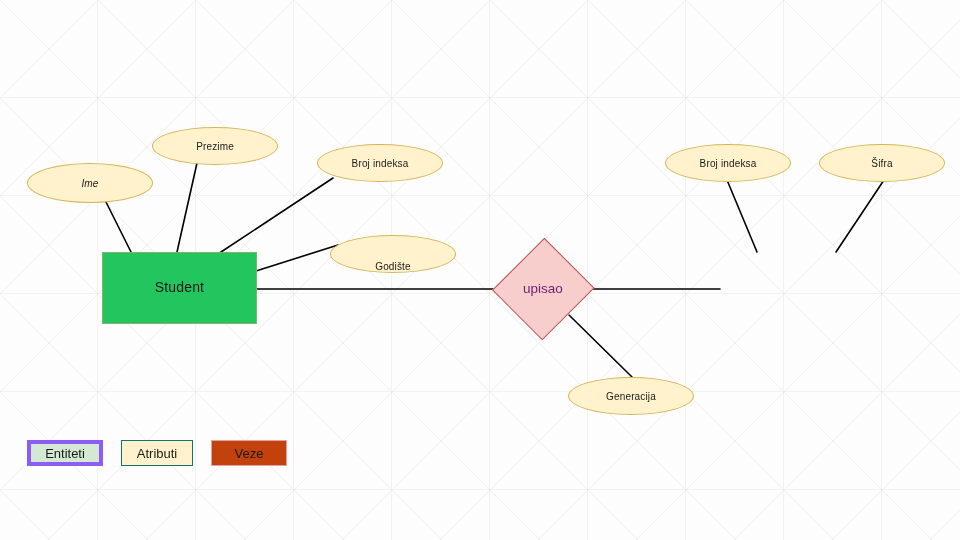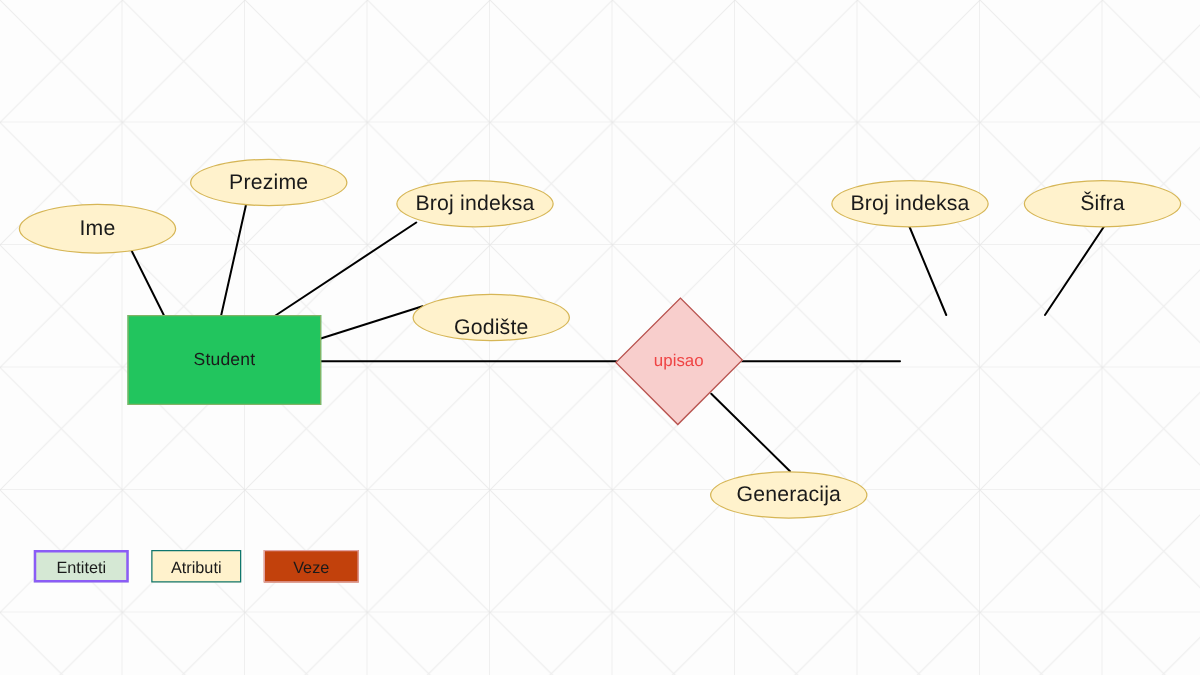--- a/index.html
+++ b/index.html
@@ -53,21 +53,21 @@
   .entity {
     background: #22c55e;
     border: 1px solid #82b366;
     font-size: 14px;
   }
 
   .attribute {
     background: #fff2cc;
     border: 1px solid #d6b656;
     border-radius: 50%;
-    font-size: 17px;
+    font-size: 10px;
   }
 
   .relationship {
     position: absolute;
     display: flex;
     align-items: center;
     justify-content: center;
   }
   .relationship .diamond-shape {
     position: absolute;
@@ -75,21 +75,21 @@
     width: 100%; height: 100%;
     background: #f8cecc;
     border: 1px solid #b85450;
     box-sizing: border-box;
     transform: rotate(45deg);
   }
   .relationship .rel-label {
     position: relative;
     z-index: 2;
     font-size: 13.5px;
-    color: #ef4444;
+    color: #701a75;
   }
 
   
   #legend {
     position: absolute;
     left: 27px;
     top: 440px;
     display: flex;
     align-items: center;
     gap: 18px;
@@ -99,21 +99,21 @@
     height: 26px;
     display: flex;
     align-items: center;
     justify-content: center;
     font-size: 13px;
     color: #1a1a1a;
     padding: 0 10px;
   }
   .legend-entity {
     background: #d5e8d4;
-    border: 2px solid #8b5cf6;
+    border: 4px solid #8b5cf6;
     width: 76px;
   }
   .legend-attribute {
     background: #fff2cc;
     border: 1px solid #0f766e;
     width: 72px;
   }
   .legend-relationship {
     background: #c2410c;
     border: 1px solid #e0a3a3;
@@ -143,21 +143,21 @@
         <line x1="333" y1="178" x2="218" y2="254"></line>
         <line x1="338" y1="245" x2="256" y2="271"></line>
         <line x1="257" y1="289" x2="493" y2="289"></line>
         <line x1="593" y1="289" x2="720" y2="289"></line>
         <line x1="569" y1="315" x2="632" y2="377"></line>
         <line x1="727" y1="180" x2="757" y2="252"></line>
         <line x1="884" y1="180" x2="836" y2="252"></line>
       </g>
   </svg>
 
-  <div class="node attribute" style="left: 15px; top: 163px; width: 126px; height: 40px;">
+  <div class="node attribute" style="left: 27px; top: 163px; width: 126px; height: 40px; font-style: italic;">
     <span>Ime</span>
   </div>
   <div class="node attribute" style="left: 152px; top: 127px; width: 126px; height: 38px;">
     <span>Prezime</span>
   </div>
   <div class="node attribute" style="left: 317px; top: 144px; width: 126px; height: 38px;">
     <span>Broj indeksa</span>
   </div>
   <div class="node attribute" style="left: 330px; top: 235px; width: 126px; height: 38px; align-items: flex-end;">
     <span>Godište</span>

